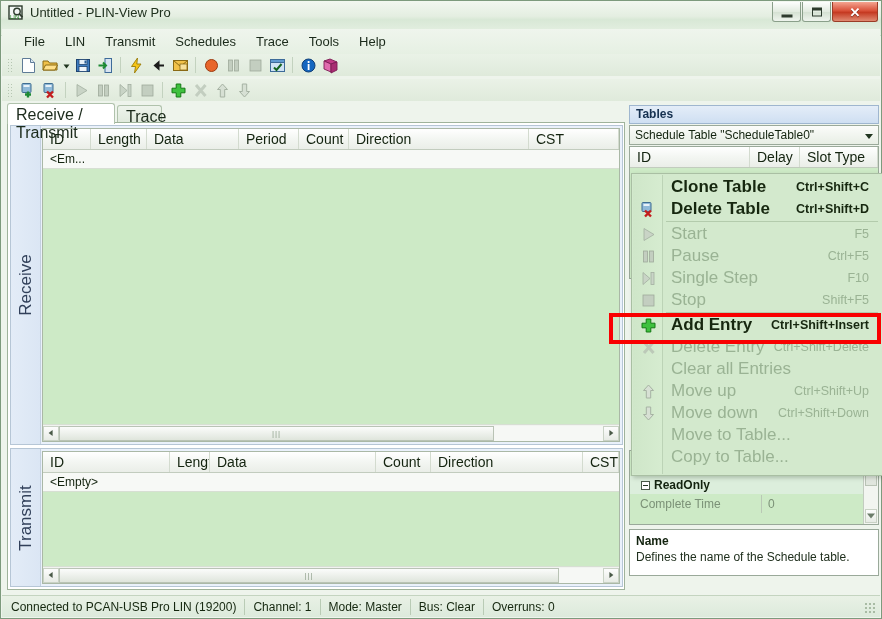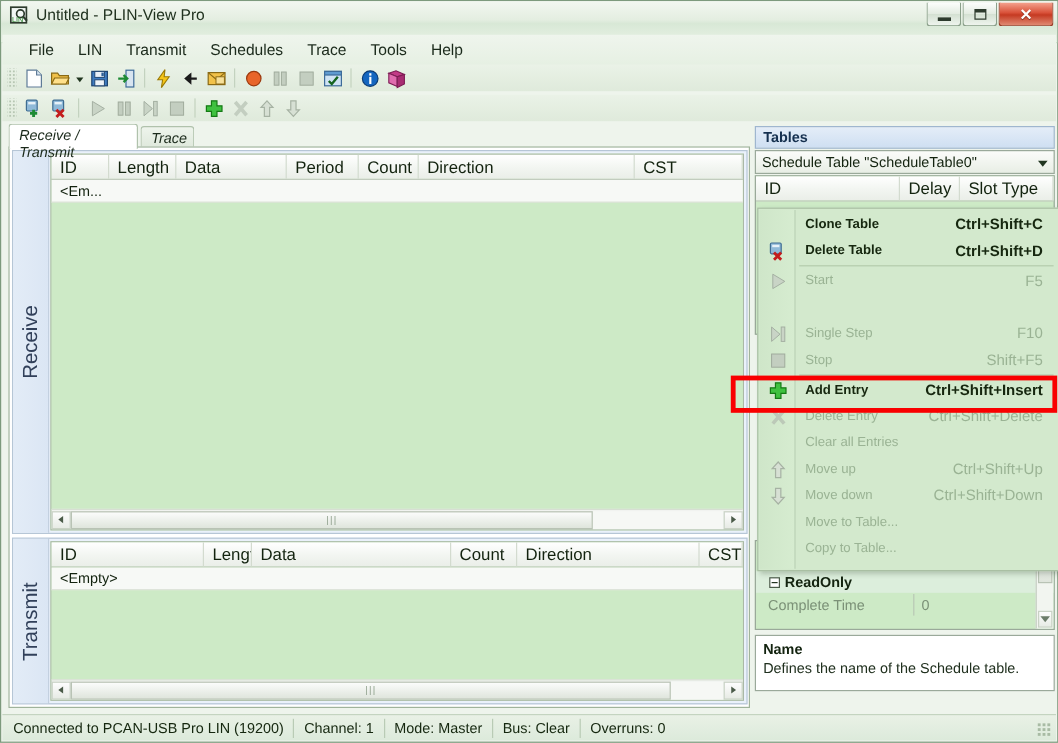--- a/index.html
+++ b/index.html
@@ -75,21 +75,21 @@
     background-size:3px 3px; background-position:1px 1px; }
   .tbsep { width:1px; height:16px; background:#c3d2bf; margin:0 4px; }
   .tbtn { width:22px; height:20px; position:relative; display:inline-block; }
   .tbtn svg { position:absolute; left:3px; top:2px; }
 
   
   .tabstrip { position:absolute; left:6px; top:102px; width:618px; height:20px; }
   .tab {
     position:absolute; top:0; height:20px; padding:2px 8px 0 8px;
     border:1px solid #b0c2ac; border-bottom:none; border-radius:3px 3px 0 0;
-    font-size:12px; color:#1b2a1b; background:#f4f8f2; cursor:default;font-style:italic;
+    font-size:16px; color:#1b2a1b; background:#f4f8f2; cursor:default;
   }
   .tab.sel { background:#ffffff; font-weight:normal; z-index:3; height:21px; }
   .tab.unsel { background: linear-gradient(180deg,#eef4ec,#dfe9dc); top:2px; height:18px; }
 
   
   .leftclient {
     position:absolute; left:6px; top:121px; width:618px; height:468px;
     background:#ffffff; border:1px solid #9fb39b;
   }
   .vpanel { position:absolute; left:2px; width:613px;
@@ -211,21 +211,21 @@
   .ctxgutter {
     position:absolute; left:1px; top:1px; width:30px; bottom:1px;
     background: linear-gradient(90deg,#cfe6c9,#d6ecd0);
     border-right:1px solid #bcd3b6;
   }
   .mrow {
     position:absolute; left:1px; right:1px; height:22px;
     display:flex; align-items:center; cursor:default;
   }
   .mrow .micon { width:30px; height:22px; position:relative; flex:0 0 30px; }
-  .mrow .mlabel { flex:1; font-size:11px; color:#16270f; padding-left:8px; white-space:nowrap; }
+  .mrow .mlabel { flex:1; font-size:17px; color:#16270f; padding-left:8px; white-space:nowrap; }
   .mrow .mkey { font-size:12.5px; color:#16270f; padding-right:12px; white-space:nowrap; }
   .mrow.disabled .mlabel, .mrow.disabled .mkey { color:#9ab394; }
   .mrow.bold .mlabel, .mrow.bold .mkey { font-weight:bold; }
   .msep { position:absolute; left:34px; right:4px; height:1px; background:#b3cbac; }
 
   .redbox {
     position:absolute; left:608px; top:312px; width:272px; height:31px;
     border:4px solid #f90000; z-index:60; pointer-events:none;
   }
 
@@ -600,20 +600,30 @@
     <div class="mrow disabled" style="top:49px">
       <span class="micon">
         <svg width="17" height="17" viewBox="0 0 17 17" style="position:absolute;left:7px;top:3px">
           <path d="M4 2.5l10 6-10 6z" fill="#c9d4c6" stroke="#a2aea0" stroke-width="0.8"></path>
             </svg>
       </span>
       <span class="mlabel">Start</span>
       <span class="mkey">F5</span>
     </div>
 
+    <div class="mrow disabled" style="top:71px">
+      <span class="micon">
+        <svg width="17" height="17" viewBox="0 0 17 17" style="position:absolute;left:7px;top:3px">
+          <rect x="3.5" y="3" width="4" height="11" fill="#c3cec0" stroke="#9eaa9b" stroke-width="0.8"></rect>
+          <rect x="9.5" y="3" width="4" height="11" fill="#c3cec0" stroke="#9eaa9b" stroke-width="0.8"></rect>
+            </svg>
+      </span>
+      <span class="mlabel">Pause</span>
+      <span class="mkey">Ctrl+F5</span>
+    </div>
 
     <div class="mrow disabled" style="top:93px">
       <span class="micon">
         <svg width="17" height="17" viewBox="0 0 17 17" style="position:absolute;left:7px;top:3px">
           <path d="M3 2.5l7 6-7 6z" fill="#c9d4c6" stroke="#a2aea0" stroke-width="0.8"></path>
           <rect x="11" y="2.5" width="3" height="12" fill="#c9d4c6" stroke="#a2aea0" stroke-width="0.8"></rect>
             </svg>
       </span>
       <span class="mlabel">Single Step</span>
       <span class="mkey">F10</span>

